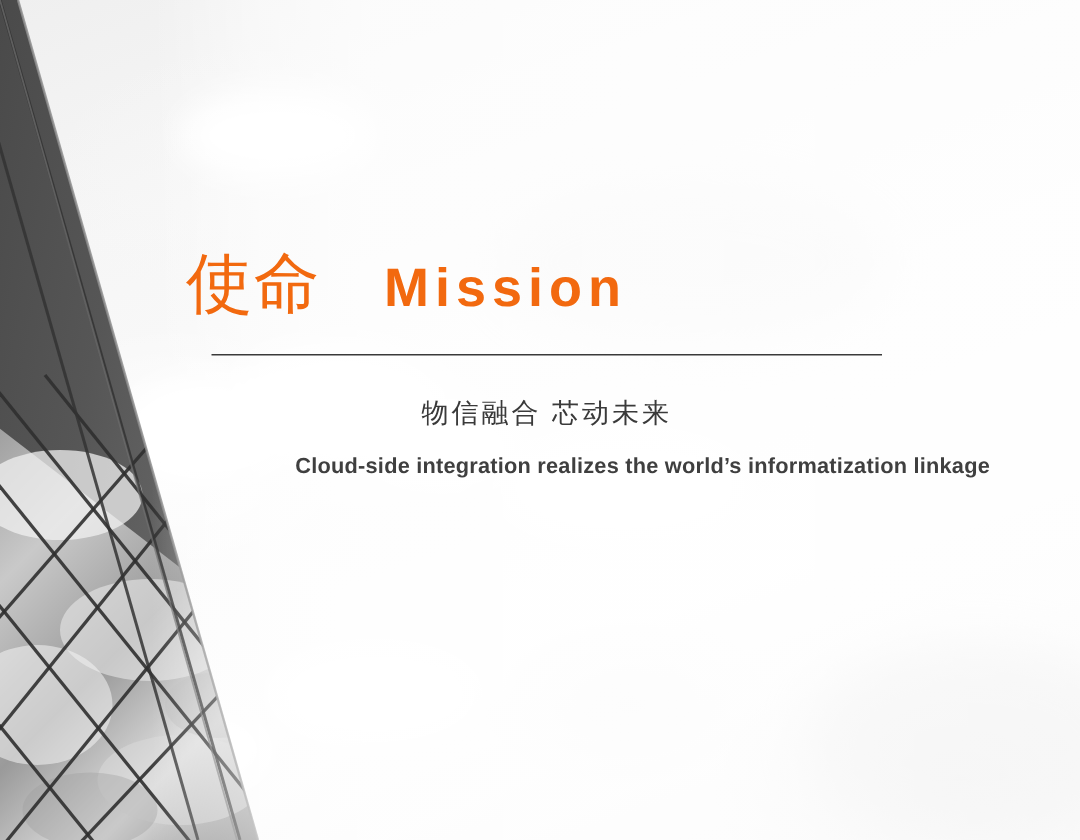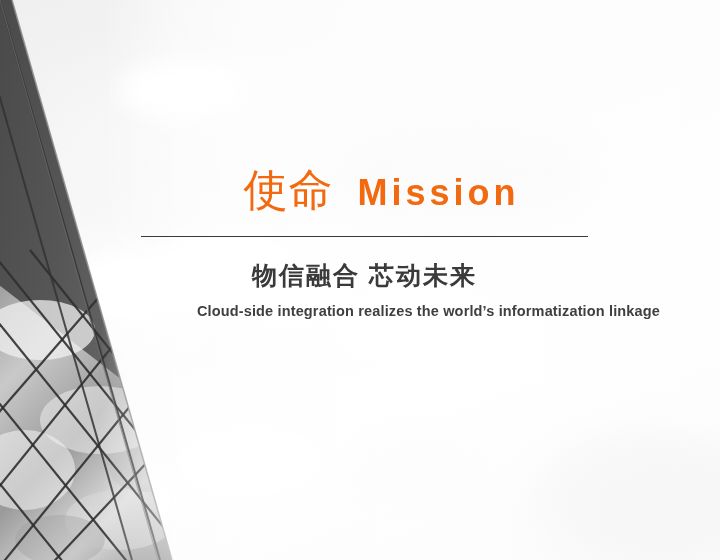--- a/index.html
+++ b/index.html
@@ -70,60 +70,60 @@
   
   .content {
     position: absolute;
     left: 0;
     top: 0;
     width: 720px;
     height: 560px;
   }
   .heading {
     position: absolute;
-    left: 158px;
+    left: 124px;
     top: 168px;
     width: 447px;
     display: flex;
     align-items: baseline;
-    justify-content: center;
+    justify-content: flex-start;
     white-space: nowrap;
   }
   .heading-cn {
     font-size: 44px;
     line-height: 1;
     font-weight: 400;
     color: #f2690f;
     letter-spacing: 1px;
   }
   .heading-en {
     font-size: 36px;
     line-height: 1;
     font-weight: 700;
     color: #f2690f;
     letter-spacing: 4px;
-    margin-left: 24px;
+    margin-left: 42px;
   }
   .divider {
     position: absolute;
     left: 141px;
     top: 236px;
     width: 447px;
     height: 1px;
     background: #3a3a3a;
   }
   .subtitle {
     position: absolute;
     left: 141px;
     top: 258px;
     width: 447px;
     text-align: center;
-    font-size: 25px;
+    font-size: 18px;
     line-height: 34px;
-    font-weight: 700;
+    font-weight: 400;
     color: #3a3a3a;
     letter-spacing: 2px;
     white-space: nowrap;
   }
   .body-lines {
     position: absolute;
     left: 60px;
     top: 300px;
     width: 600px;
     text-align: right;

